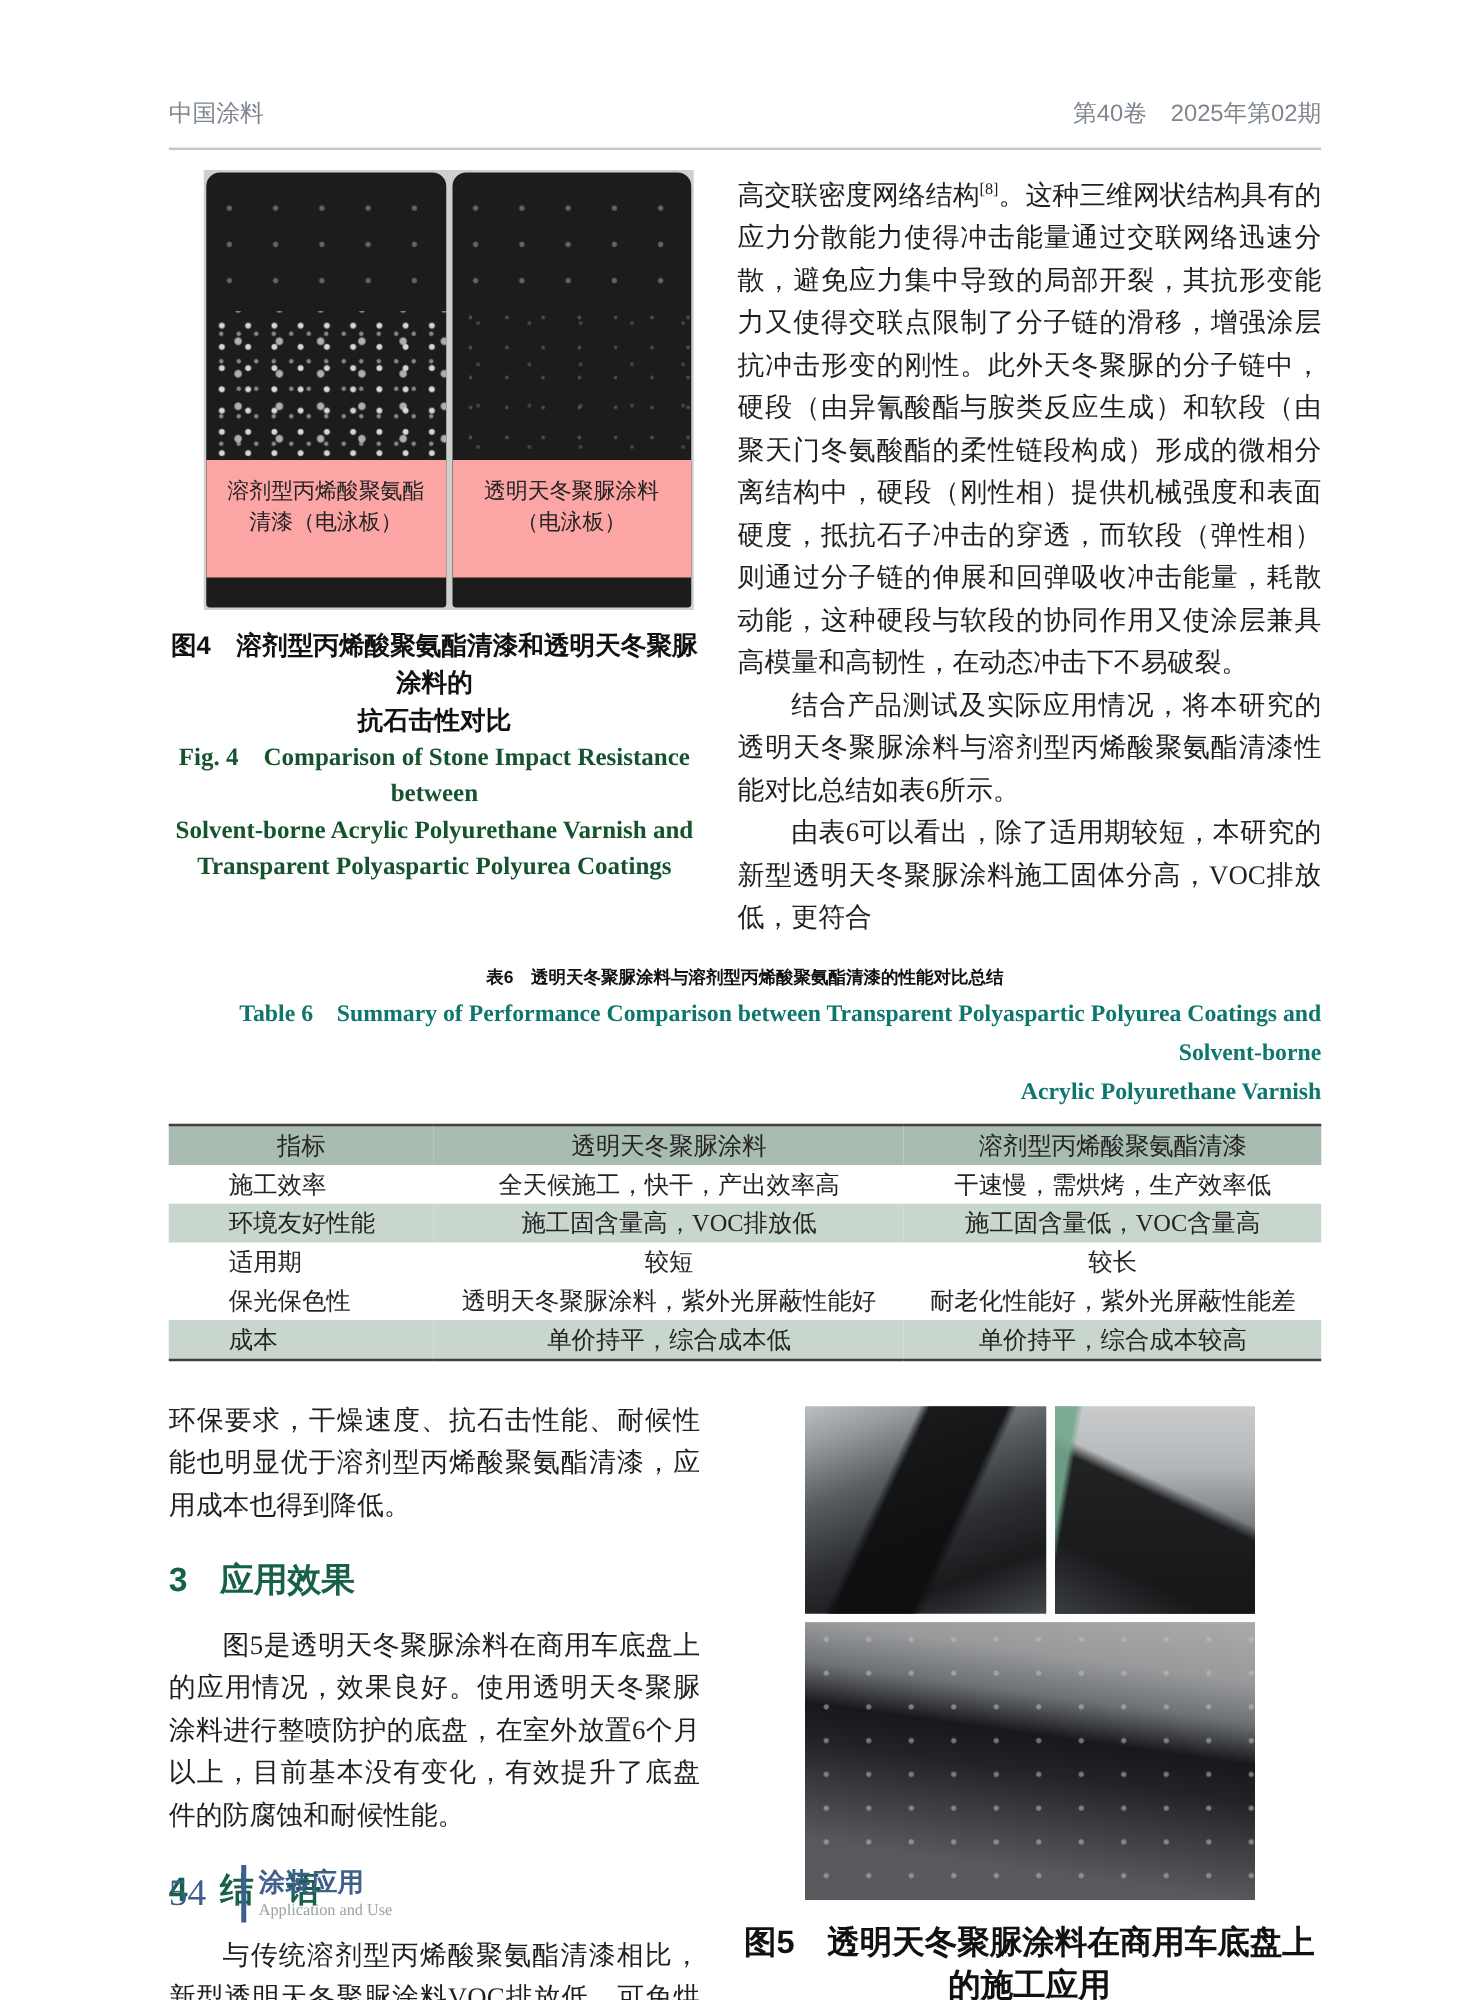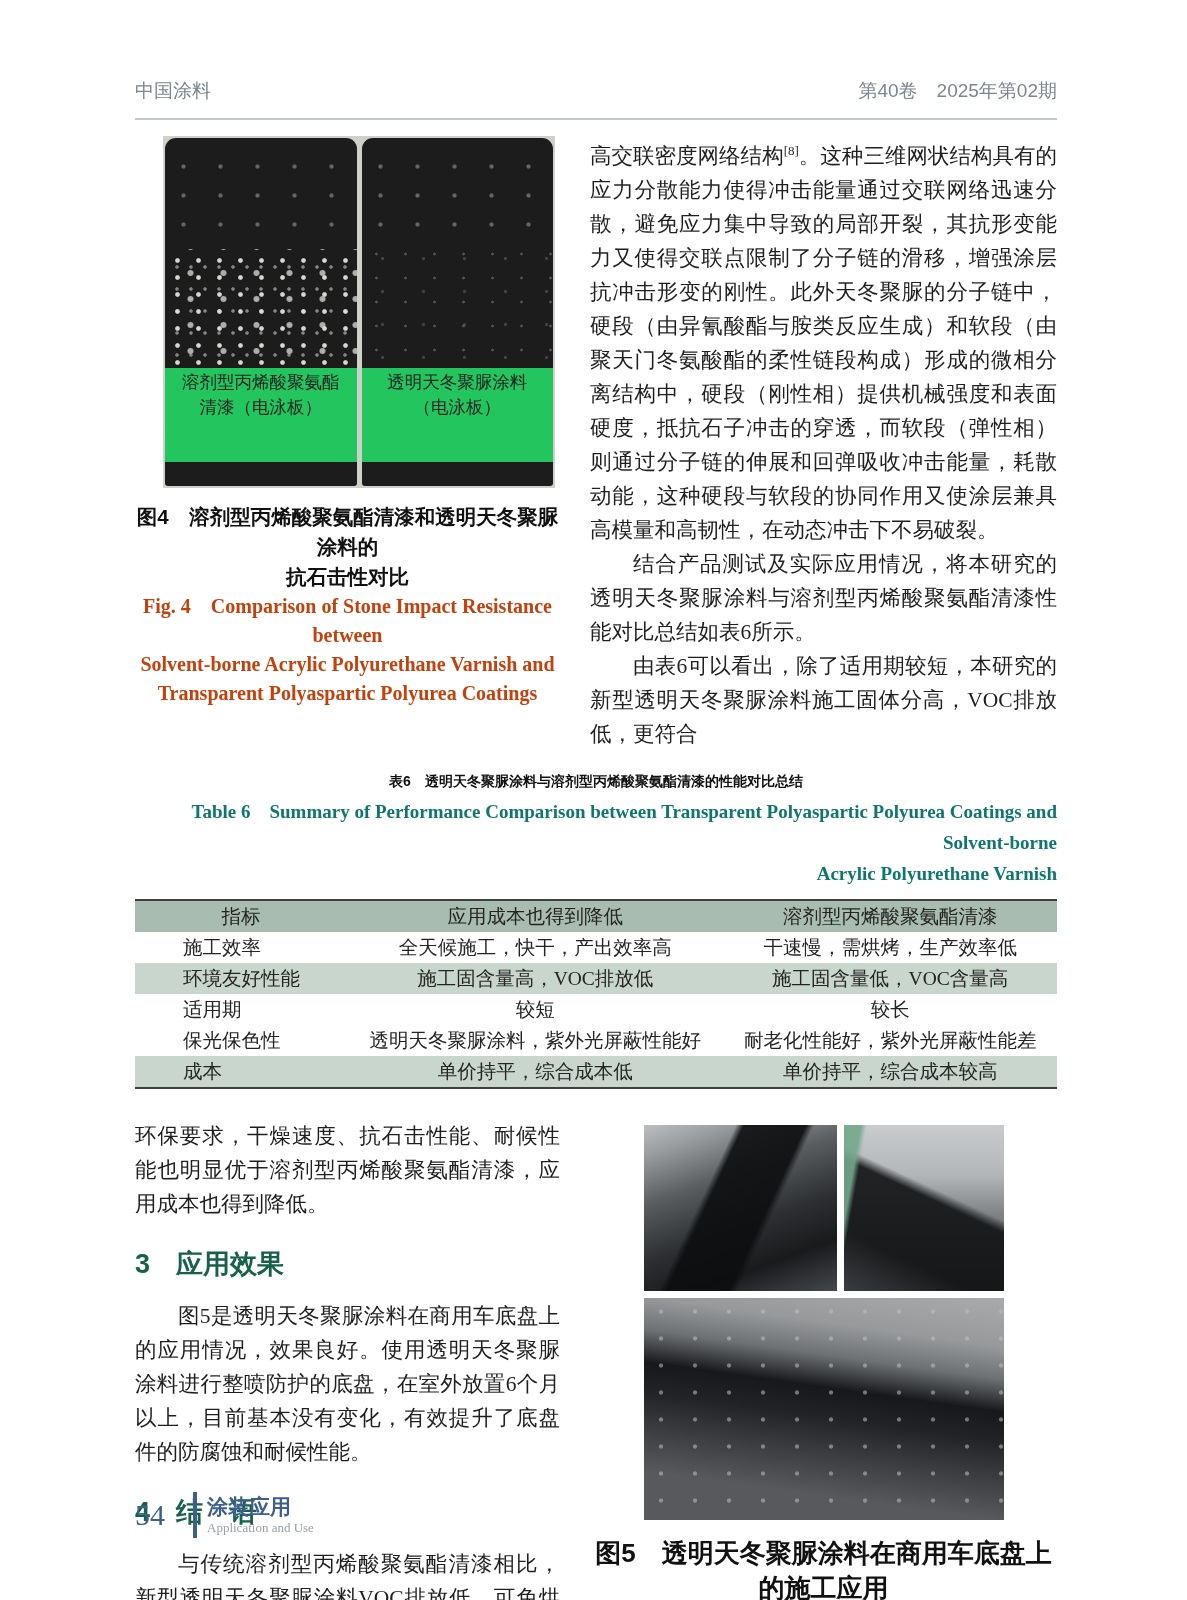--- a/index.html
+++ b/index.html
@@ -34,26 +34,26 @@
     background-size:21px 17px, 33px 26px, 14px 22px;
     background-position:2px 3px, 9px 11px, 5px 7px; }
   .specks.topfew { top:4%; height:22%; opacity:.5;
     background-image: radial-gradient(circle, rgba(210,210,206,.8) 1.6px, transparent 2.6px);
     background-size:37px 29px; }
   .specks.sparse { top:30%; height:58%; opacity:.55;
     background-image:
       radial-gradient(circle, rgba(190,190,186,.6) 1px, transparent 1.8px),
       radial-gradient(circle, rgba(170,170,166,.5) 1.2px, transparent 2px);
     background-size:29px 24px, 41px 33px; }
-  .panel-label { position:absolute; left:0; right:0; top:66%; height:27%; background:#22c55e;
-                 text-align:center; padding-top:2px; font-size:17.5px; line-height:25px; color:#232323; }
+  .panel-label { position:absolute; left:0; right:0; top:66%; height:27%; background:#fca5a5;
+                 text-align:center; padding-top:12px; font-size:17.5px; line-height:25px; color:#232323; }
   .panel-label .lbl-inner { display:inline-block; width:88%; }
   .figcap-cn { margin-top:14px; text-align:center; font-family:"Liberation Sans","DejaVu Sans",sans-serif;
                font-weight:bold; font-size:20.5px; line-height:30px; color:#111; }
-  .figcap-en { text-align:center; font-weight:bold; font-size:20px; line-height:29px; color:#c2410c; }
+  .figcap-en { text-align:center; font-weight:bold; font-size:20px; line-height:29px; color:#14532d; }
 
   
   .tbl-wrap { margin-top:22px; }
   .tbl-title-cn { text-align:center; font-family:"Liberation Sans","DejaVu Sans",sans-serif;
                   font-weight:bold; font-size:14px; color:#111; }
   .tbl-title-en { text-align:right; font-weight:bold; font-size:19px; line-height:31px; color:#0f766e; margin-top:5px; }
   table.tbl { width:100%; border-collapse:collapse; margin-top:10px;
               border-top:2.5px solid #3f3f3f; border-bottom:2.5px solid #3f3f3f; }
   table.tbl td, table.tbl th { font-weight:normal; font-size:19.5px; height:30px; padding:2px 6px;
               text-align:center; color:#242424; }
@@ -146,21 +146,21 @@
   <div class="tbl-wrap">
     <div class="tbl-title-cn">表6　透明天冬聚脲涂料与溶剂型丙烯酸聚氨酯清漆的性能对比总结</div>
     <div class="tbl-title-en">
       <div>Table 6　Summary of Performance Comparison between Transparent Polyaspartic Polyurea Coatings and Solvent-borne</div>
       <div>Acrylic Polyurethane Varnish</div>
     </div>
     <table class="tbl">
       <thead>
         <tr>
             <th class="c1">指标</th>
-            <th>应用成本也得到降低</th>
+            <th>透明天冬聚脲涂料</th>
             <th>溶剂型丙烯酸聚氨酯清漆</th>
           </tr>
       </thead>
       <tbody>
           <tr>
             <td class="c1">施工效率</td>
             <td>全天候施工，快干，产出效率高</td>
             <td>干速慢，需烘烤，生产效率低</td>
           </tr>
           <tr class="stripe">

